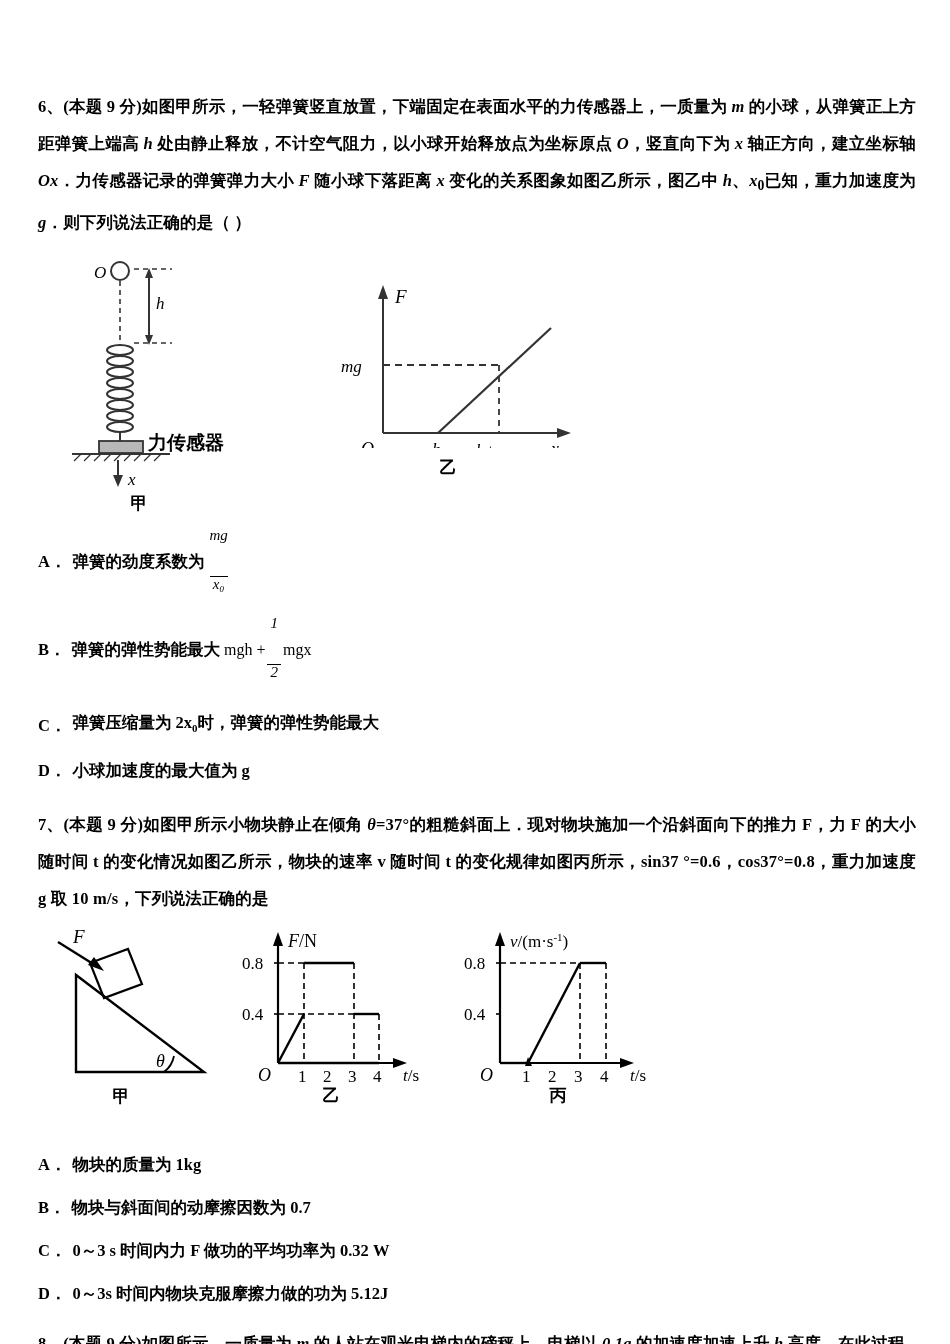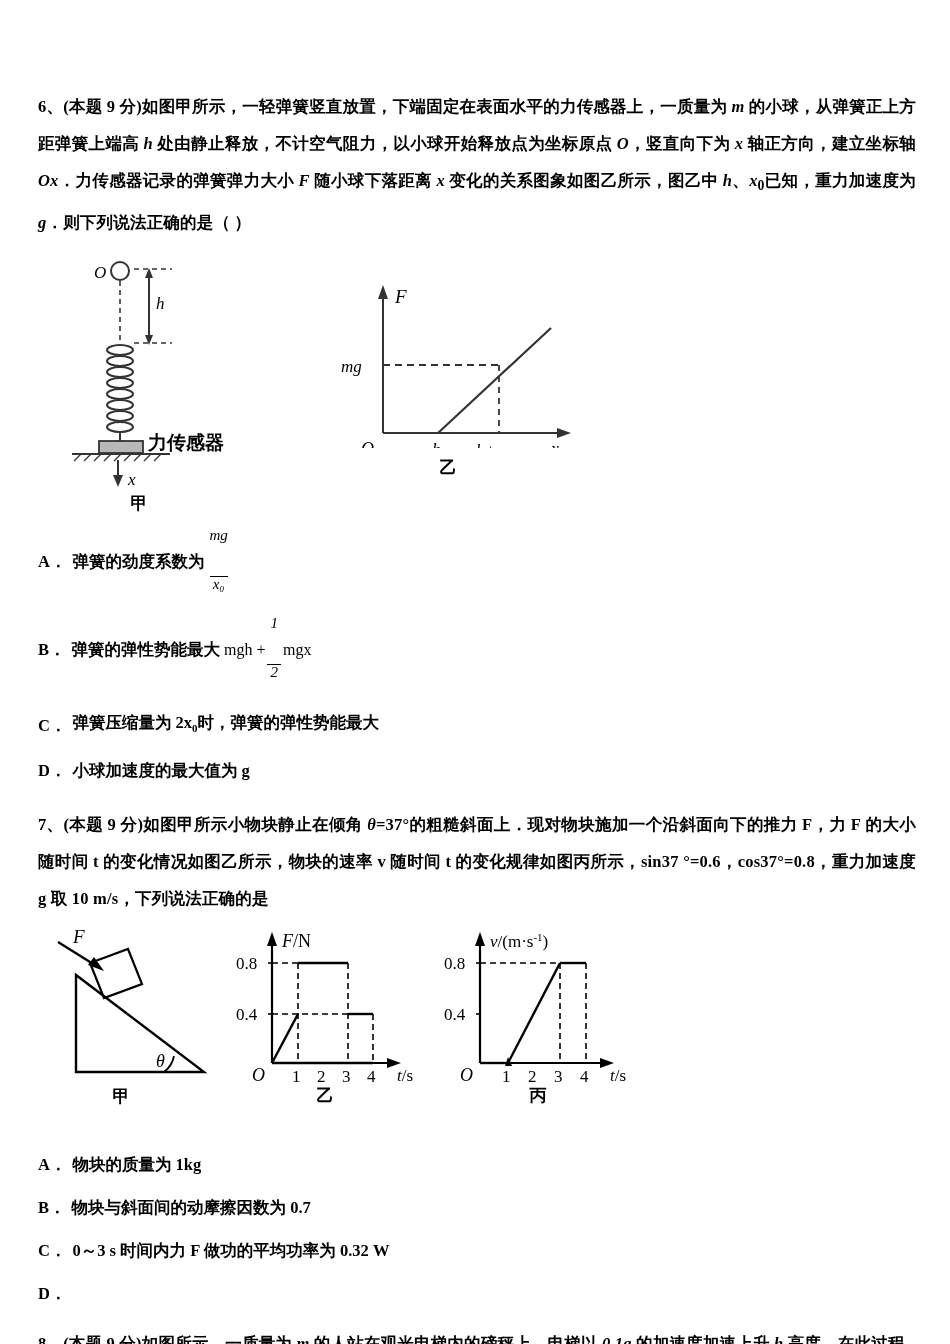--- a/index.html
+++ b/index.html
@@ -235,21 +235,21 @@
         <line x1="12" y1="15" x2="52" y2="40" stroke="#000" stroke-width="2.4"></line>
         <polygon points="58,44 42,38 48,30" fill="#000"></polygon>
         <text class="svgtxt" x="27" y="16" font-size="19" font-style="italic">F</text>
 
         <path d="M 118 145 A 26 26 0 0 0 128 129" fill="none" stroke="#000" stroke-width="1.8"></path>
         <text class="svgtxt" x="110" y="140" font-size="18" font-style="italic">θ</text>
       </svg>
       <div class="fig-cap" style="width:170px; margin-top:-2px; margin-left:-10px;">甲</div>
     </div>
 
-    <div style="position:absolute; left:192px; top:0px;">
+    <div style="position:absolute; left:198px; top:0px;">
       <svg width="215" height="165" viewBox="0 0 215 165">
 
         <line x1="42" y1="142" x2="42" y2="22" stroke="#000" stroke-width="2.2"></line>
         <polygon points="42,11 37,25 47,25" fill="#000"></polygon>
         <text class="svgtxt" x="52" y="26" font-size="18"><tspan font-style="italic">F</tspan>/N</text>
 
         <line x1="42" y1="142" x2="160" y2="142" stroke="#000" stroke-width="2.2"></line>
         <polygon points="171,142 157,137 157,147" fill="#000"></polygon>
         <text class="svgtxt" x="167" y="160" font-size="17"><tspan font-style="italic">t</tspan>/s</text>
         <text class="svgtxt" x="22" y="160" font-size="18" font-style="italic">O</text>
@@ -273,21 +273,21 @@
         <g stroke="#000" stroke-width="2.4" fill="none">
           <line x1="42" y1="142" x2="68" y2="93"></line>
           <line x1="68" y1="42" x2="118" y2="42"></line>
           <line x1="118" y1="93" x2="143" y2="93"></line>
           <line x1="42" y1="142" x2="143" y2="142"></line>
         </g>
       </svg>
       <div class="fig-cap" style="width:190px; margin-top:-2px;">乙</div>
     </div>
 
-    <div style="position:absolute; left:400px; top:0px;">
+    <div style="position:absolute; left:420px; top:0px;">
       <svg width="235" height="165" viewBox="0 0 235 165">
 
         <line x1="42" y1="142" x2="42" y2="22" stroke="#000" stroke-width="2.2"></line>
         <polygon points="42,11 37,25 47,25" fill="#000"></polygon>
         <text class="svgtxt" x="52" y="26" font-size="17"><tspan font-style="italic">v</tspan>/(m·s<tspan font-size="11" dy="-6">-1</tspan><tspan dy="6">)</tspan></text>
 
         <line x1="42" y1="142" x2="165" y2="142" stroke="#000" stroke-width="2.2"></line>
         <polygon points="176,142 162,137 162,147" fill="#000"></polygon>
         <text class="svgtxt" x="172" y="160" font-size="17"><tspan font-style="italic">t</tspan>/s</text>
         <text class="svgtxt" x="22" y="160" font-size="18" font-style="italic">O</text>
@@ -326,20 +326,21 @@
     <div class="opt" style="margin-top:9px;">
       <span class="lbl">B．</span>
       <span class="txt">物块与斜面间的动摩擦因数为 0.7</span>
     </div>
     <div class="opt" style="margin-top:9px;">
       <span class="lbl">C．</span>
       <span class="txt">0～3 s 时间内力 F 做功的平均功率为 0.32 W</span>
     </div>
     <div class="opt" style="margin-top:9px;">
       <span class="lbl">D．</span>
+      <span class="txt">0～3s 时间内物块克服摩擦力做的功为 5.12J</span>
     </div>
   </div>
 
   <div class="qtext" style="margin-top:14px;">
     <span class="qnum">8、</span><span class="qnum">(本题 9 分)</span><span>如图所示，一质量为 <span class="it">m</span> 的人站在观光电梯内的磅秤上，电梯以 <span class="it">0.1g</span> 的加速度加速上升 <span class="it">h</span> 高度，在此过程</span>
   </div>
 
 </div>
 </div>
 

